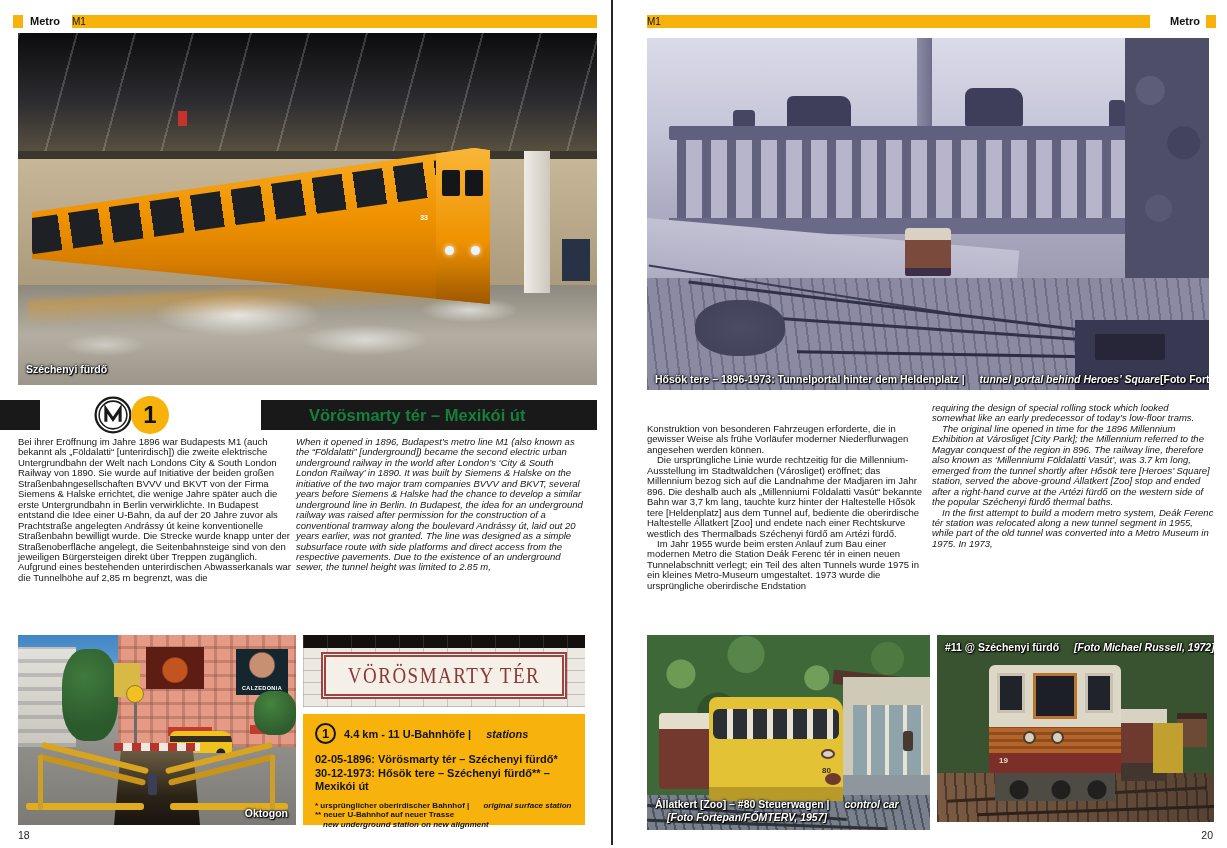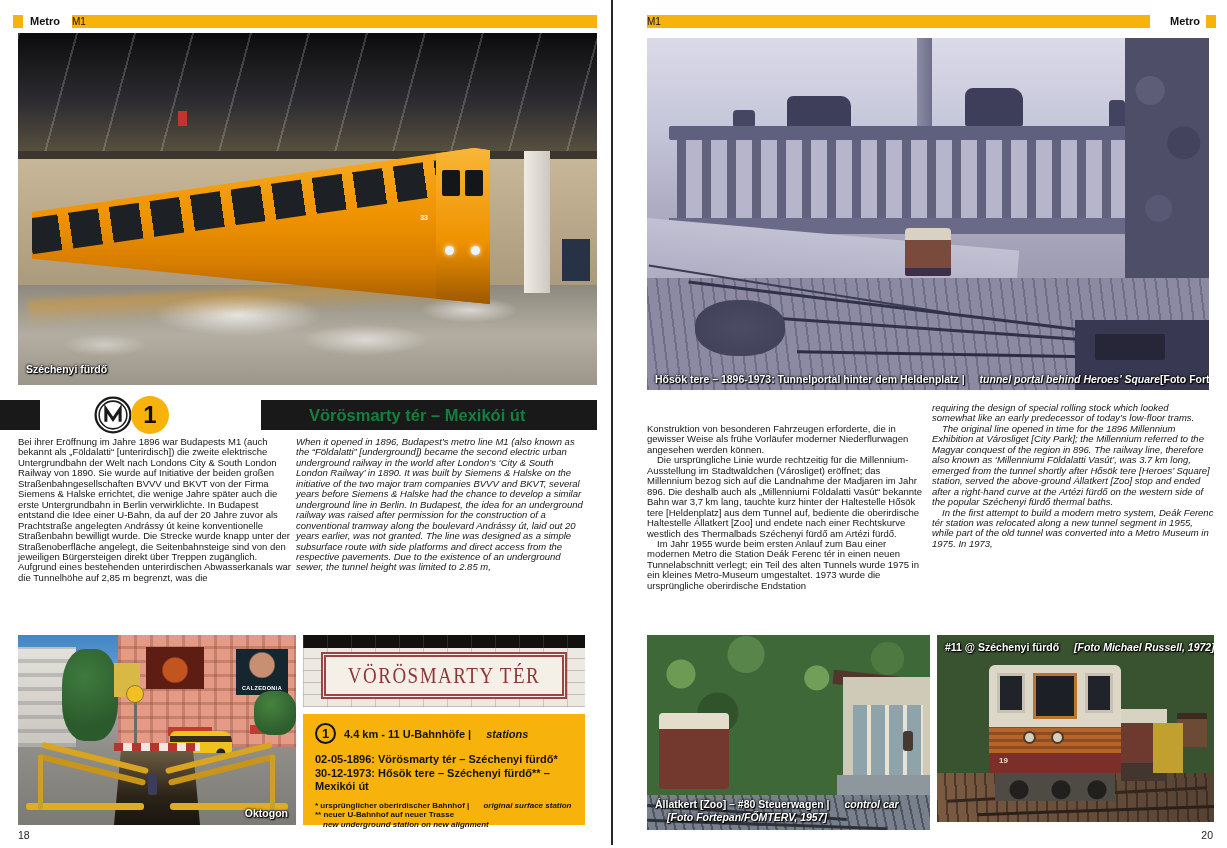--- a/index.html
+++ b/index.html
@@ -360,20 +360,27 @@
     <div class="photo zop">
       <div class="abs zo-roof"></div>
       <div class="abs zo-canopy"></div>
       <div class="abs zo-glass"></div>
       <div class="abs zo-person"></div>
       <div class="abs zo-platform"></div>
       <div class="abs zo-tracks"></div>
       <div class="abs zo-rail1"></div>
       <div class="abs zo-rail2"></div>
       <div class="abs zo-car2"></div>
+      <div class="zo-tram">
+        <div class="zo-band"></div>
+        <div class="zo-skirt"></div>
+        <div class="zo-light"></div>
+        <div class="zo-bump"></div>
+        <div class="zo-num">80</div>
+      </div>
       <div class="pcap zo-cap">
         <span>Állatkert [Zoo] – #80 Steuerwagen | </span><span class="iseg">control car</span><br>
         <span class="iseg">[Foto Fortepan/FŐMTERV, 1957]</span>
       </div>
     </div>
 
     <div class="photo t11">
       <div class="abs t1-hut"></div>
       <div class="abs t1-ground"></div>
       <div class="abs t1-rail1"></div>

